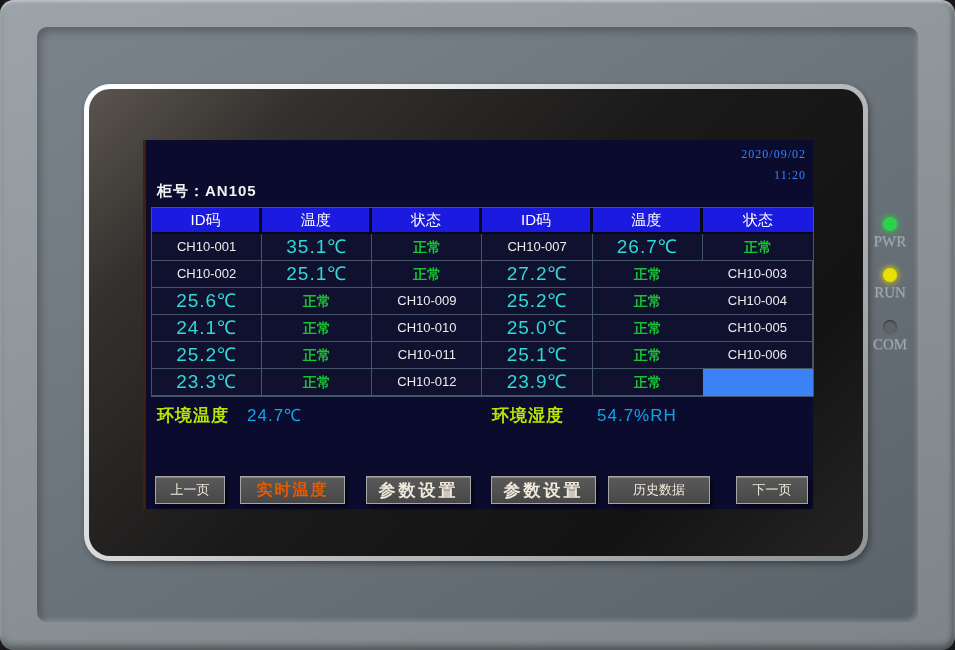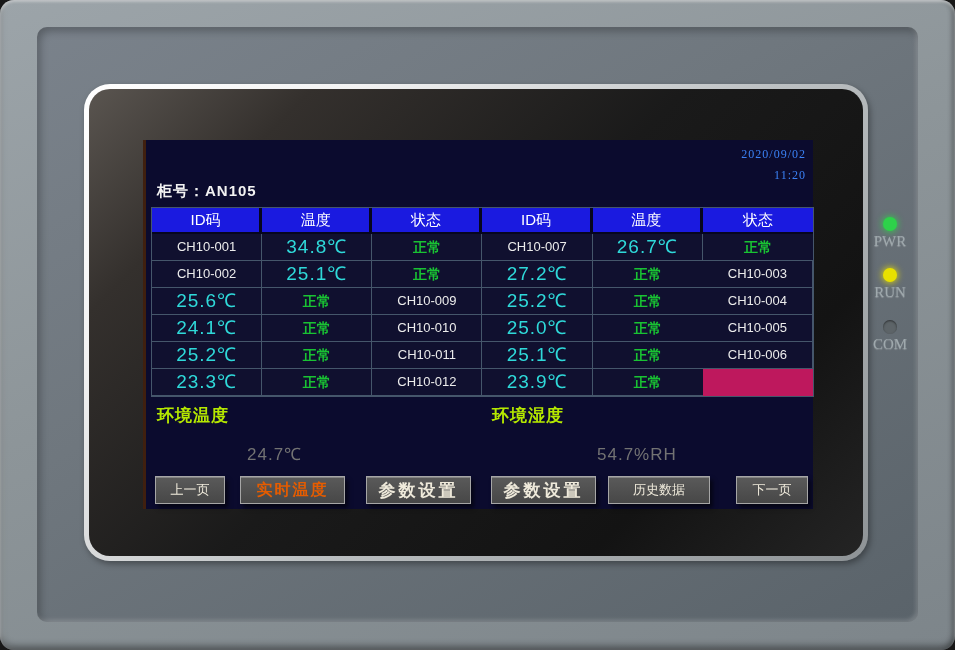--- a/index.html
+++ b/index.html
@@ -24,35 +24,35 @@
   
   .lcd{position:absolute;left:143px;top:140px;width:670px;height:369px;background:#0b0b2e;
     border-left:3px solid #40200f;box-sizing:border-box;color:#e6e6e6;}
   .datetime{position:absolute;right:7px;top:4px;text-align:right;color:#3b82f6;
     font-family:"Liberation Serif",serif;font-size:12px;line-height:21px;letter-spacing:1px;}
   .cabinet{position:absolute;left:11px;top:42px;font-size:15px;font-weight:bold;color:#f2f2f2;letter-spacing:1px;}
 
   
   .table{position:absolute;left:5px;top:67px;width:661px;display:grid;
     grid-template-columns:repeat(6,1fr);grid-template-rows:26px repeat(6,27px);
-    border:1px solid #45566b;background:#be185d;}
+    border:1px solid #45566b;background:#3b82f6;}
   .th{background:#1a1ae0;color:#ffffff;font-size:15px;text-align:center;line-height:24px;
     border-right:3px solid #06061e;border-bottom:2px solid #06061e;}
   .th:nth-child(6){border-right:none;}
   .td{background:#10102f;text-align:center;line-height:26px;
     border-right:1px solid #45566b;border-bottom:1px solid #45566b;overflow:hidden;}
   .td.c6{border-right:none;}
   .td.id{color:#ececec;font-family:Liberation Sans, sans-serif;font-size:13px;}
   .td.temp{color:#2fd9d9;font-size:19px;letter-spacing:1px;}
   .td.status{color:#19c233;font-size:14px;font-weight:bold;}
 
   
   .ambient{position:absolute;left:0;top:262px;width:670px;height:28px;font-size:17px;line-height:28px;}
   .amb-label{position:absolute;color:#b5e800;font-weight:bold;letter-spacing:1px;}
-  .amb-value{position:absolute;color:#737373;letter-spacing:1px;margin-top:39px;}
+  .amb-value{position:absolute;color:#0ea5e9;letter-spacing:1px;}
 
   
   .btn{position:absolute;top:336px;height:28px;box-sizing:border-box;cursor:pointer;
     background:linear-gradient(#5a5a5a,#474747);border:1px solid #a6a6a6;
     box-shadow:3px 4px 4px rgba(0,0,0,.55), inset 0 1px 0 rgba(255,255,255,.25);
     color:#efeadb;text-align:center;padding:0;font-family:"Liberation Sans",sans-serif;}
   .btn-sm{font-size:13px;}
   .btn-md{font-size:16px;font-weight:bold;letter-spacing:2px;}
   .btn-lg{font-size:17px;font-weight:bold;letter-spacing:3px;}
 
@@ -85,21 +85,21 @@
 
       <div class="table">
         <div class="th">ID码</div>
         <div class="th">温度</div>
         <div class="th">状态</div>
         <div class="th">ID码</div>
         <div class="th">温度</div>
         <div class="th">状态</div>
 
         <div class="td id">CH10-001</div>
-        <div class="td temp">34.8℃</div>
+        <div class="td temp">35.1℃</div>
         <div class="td status">正常</div>
         <div class="td id">CH10-007</div>
         <div class="td temp">26.7℃</div>
         <div class="td status c6">正常</div>
 
         <div class="td id">CH10-002</div>
         <div class="td temp">25.1℃</div>
         <div class="td status">正常</div>
         <div class="td temp">27.2℃</div>
         <div class="td status c6">正常</div>

